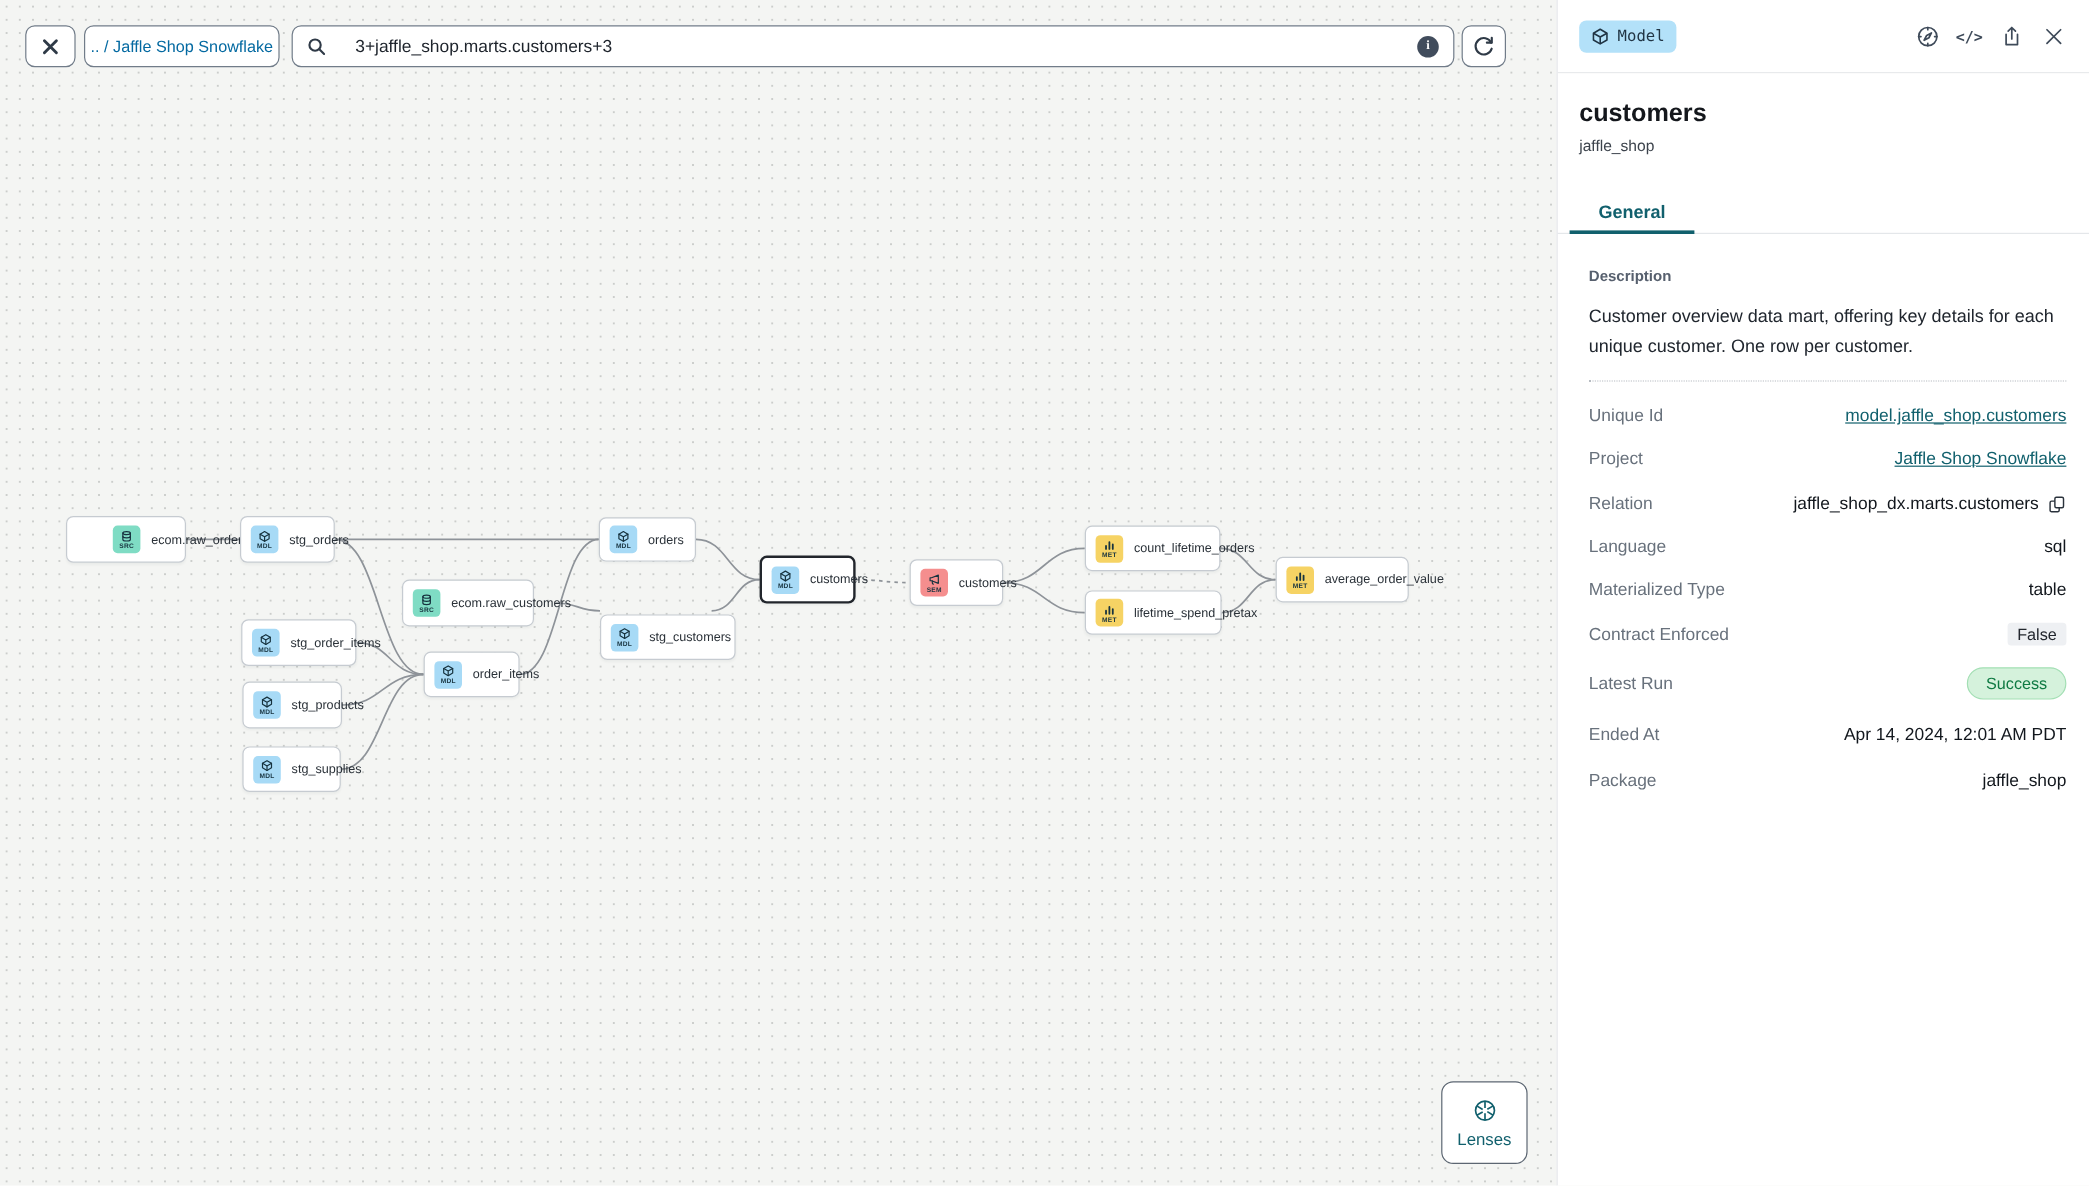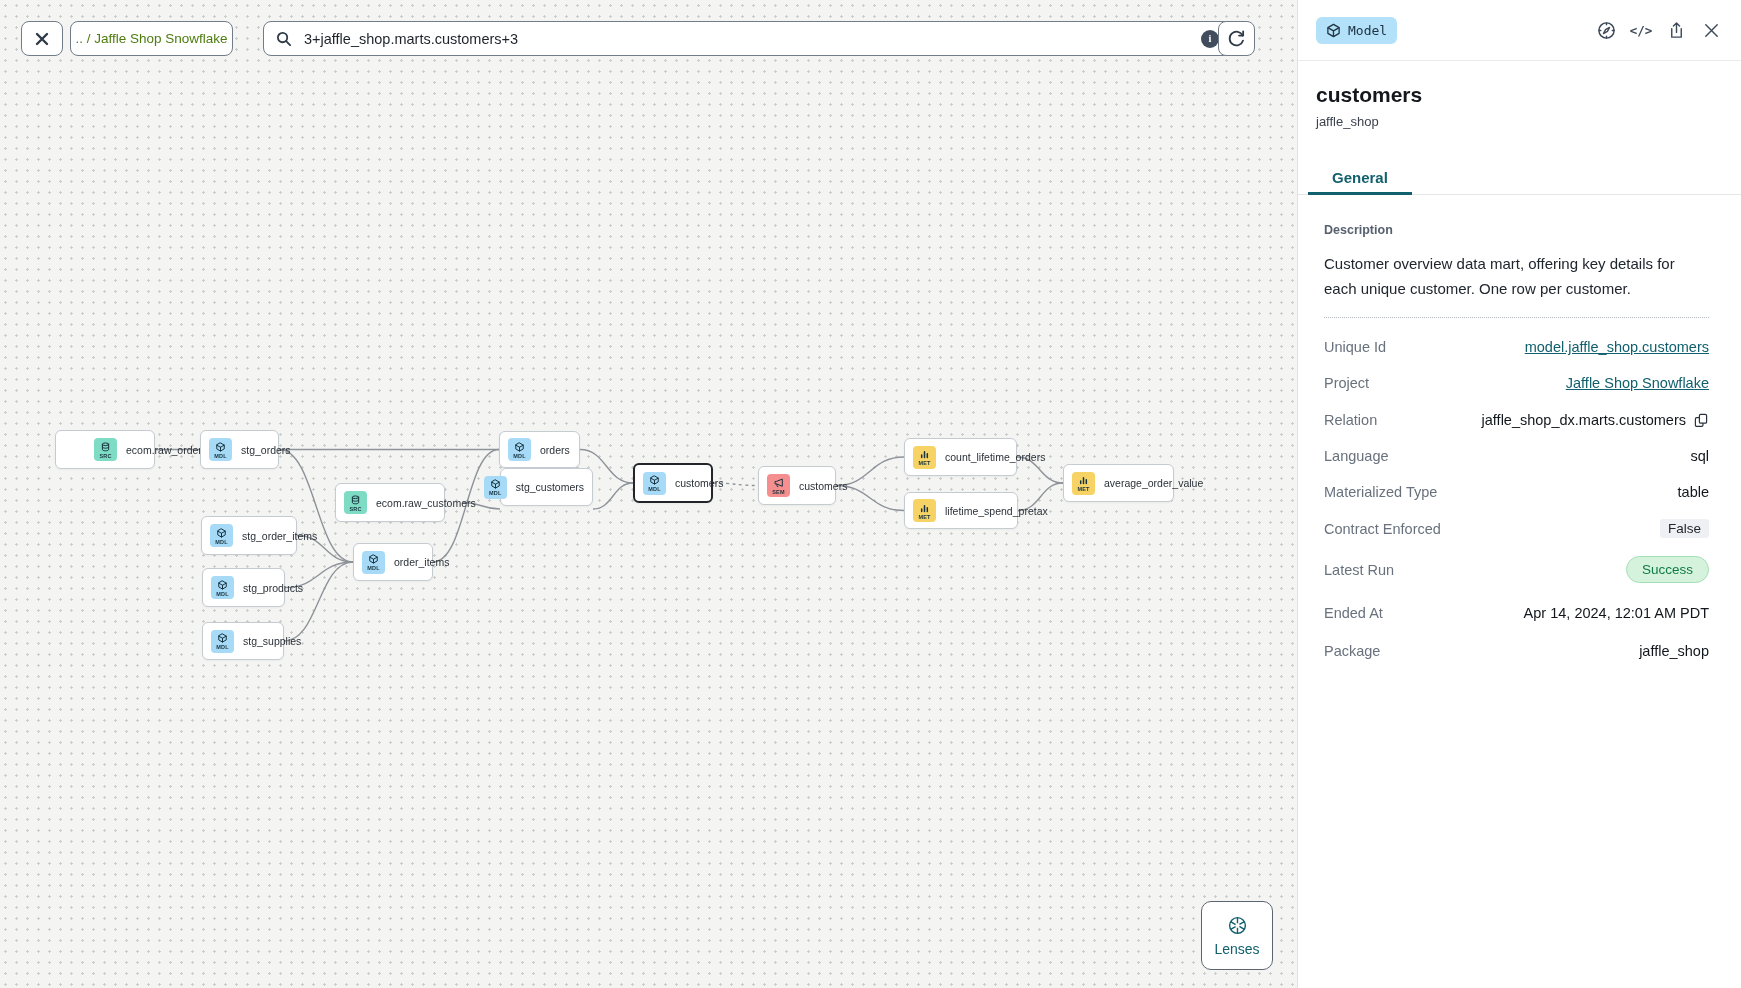--- a/index.html
+++ b/index.html
@@ -37,22 +37,22 @@
   .node .chip svg{width:11px;height:10px;stroke:#17333f;fill:none;stroke-width:1.6;stroke-linecap:round;stroke-linejoin:round;}
   .node .chip .chip-label{font-size:5.5px;font-weight:700;color:#17333f;letter-spacing:.2px;line-height:6px;margin-top:1px;}
   .node .node-label{font-size:10.5px;color:#2a3138;white-space:nowrap;}
 
   
   .toolbar{position:absolute;left:0;top:0;width:100%;height:70px;}
   .tb-box{position:absolute;top:21px;height:35px;background:#fff;border:1.4px solid #717c89;border-radius:8px;
     display:flex;align-items:center;justify-content:center;cursor:pointer;}
   .tb-close{left:21px;width:42px;}
   .tb-close svg{width:14px;height:14px;stroke:#2f3a47;stroke-width:2.4;stroke-linecap:round;}
-  .tb-breadcrumb{left:70px;width:163px;font-size:13.5px;color:#4d7c0f;cursor:pointer;}
-  .tb-search{left:243px;width:969px;justify-content:flex-start;padding:0 12px;gap:13px;cursor:text;margin-left:20px;}
+  .tb-breadcrumb{left:70px;width:163px;font-size:13.5px;color:#0369a1;cursor:pointer;}
+  .tb-search{left:243px;width:969px;justify-content:flex-start;padding:0 12px;gap:25px;cursor:text;}
   .tb-search .mag{width:15px;height:15px;stroke:#2f3a47;stroke-width:1.9;fill:none;stroke-linecap:round;flex:0 0 auto;}
   .tb-search input{border:none;outline:none;flex:1;font-family:"Liberation Sans",sans-serif;font-size:14.5px;color:#1d232b;background:transparent;}
   .info-dot{width:18px;height:18px;border-radius:50%;background:#414c5c;color:#fff;font-size:10.5px;font-weight:700;
     display:flex;align-items:center;justify-content:center;font-family:"Liberation Serif",serif;flex:0 0 auto;cursor:pointer;}
   .tb-refresh{left:1218px;width:37px;}
   .tb-refresh svg{width:19px;height:19px;stroke:#2f3a47;stroke-width:1.9;fill:none;stroke-linecap:round;stroke-linejoin:round;}
 
   .lenses{position:absolute;left:1201px;top:901px;width:72px;height:69px;background:#fff;border:1.4px solid #5c6672;
     border-radius:10px;display:flex;flex-direction:column;align-items:center;justify-content:center;gap:5px;cursor:pointer;}
   .lenses svg{width:21px;height:21px;stroke:var(--accent);stroke-width:1.6;fill:none;}
@@ -69,21 +69,21 @@
   .icon-btn svg{width:19px;height:19px;stroke:#3e4a59;fill:none;stroke-width:1.5;stroke-linecap:round;stroke-linejoin:round;}
   .icon-btn .code-glyph{font-family:"DejaVu Sans Mono",monospace;font-size:12.5px;font-weight:700;color:#3e4a59;}
 
   .panel-title-wrap{padding:22px 18px 0 18px;}
   .panel-title{font-size:21px;font-weight:700;color:#14171c;line-height:24px;}
   .panel-subtitle{font-size:13px;color:#3c434c;margin-top:7px;}
   .tabs{margin-top:32px;border-bottom:1px solid #e4e7ea;padding-left:10px;display:flex;}
   .tab{padding:8px 24px 8px 24px;font-size:15px;font-weight:700;color:var(--accent);position:relative;cursor:pointer;}
   .tab.active::after{content:"";position:absolute;left:0;right:0;bottom:-1px;height:3px;background:var(--accent);}
 
-  .panel-body{flex:1;overflow:auto;padding:28px 32px 20px 26px;}
+  .panel-body{flex:1;overflow:auto;padding:28px 19px 20px 26px;}
   .desc-label{font-size:12.5px;font-weight:700;color:#57606e;}
   .desc-text{font-size:15px;line-height:25px;color:#20262e;margin-top:14px;}
   .dotted-sep{border-bottom:1.5px dotted #b7bcc2;margin-top:16px;}
 
   .fields{padding-top:11px;}
   .field-row{display:flex;align-items:center;justify-content:space-between;height:36.3px;}
   .field-row.tall{height:46px;}
   .field-row.med{height:40px;}
   .field-label{font-size:14.5px;color:var(--label);}
   .field-value{font-size:14.5px;color:#12171d;display:flex;gap:7px;}
@@ -209,21 +209,21 @@
             <span style="display: flex; align-items: center;">
               <svg viewBox="0 0 16 16">
                 <path d="M8 1.5 14 5v6L8 14.5 2 11V5z"></path>
                 <path d="M2 5l6 3.4L14 5M8 8.4v6"></path>
               </svg>
             </span>
             <span class="chip-label">MDL</span>
           </span>
           <span class="node-label">orders</span>
         </div>
-        <div class="node" style="left: 500px; top: 468px; width: 93px; height: 38px; justify-content: flex-end;">
+        <div class="node" style="left: 500px; top: 512px; width: 113px; height: 38px;">
           <span class="chip" style="background: rgb(167, 218, 246);">
             <span style="display: flex; align-items: center;">
               <svg viewBox="0 0 16 16">
                 <path d="M8 1.5 14 5v6L8 14.5 2 11V5z"></path>
                 <path d="M2 5l6 3.4L14 5M8 8.4v6"></path>
               </svg>
             </span>
             <span class="chip-label">MDL</span>
           </span>
           <span class="node-label">stg_customers</span>

